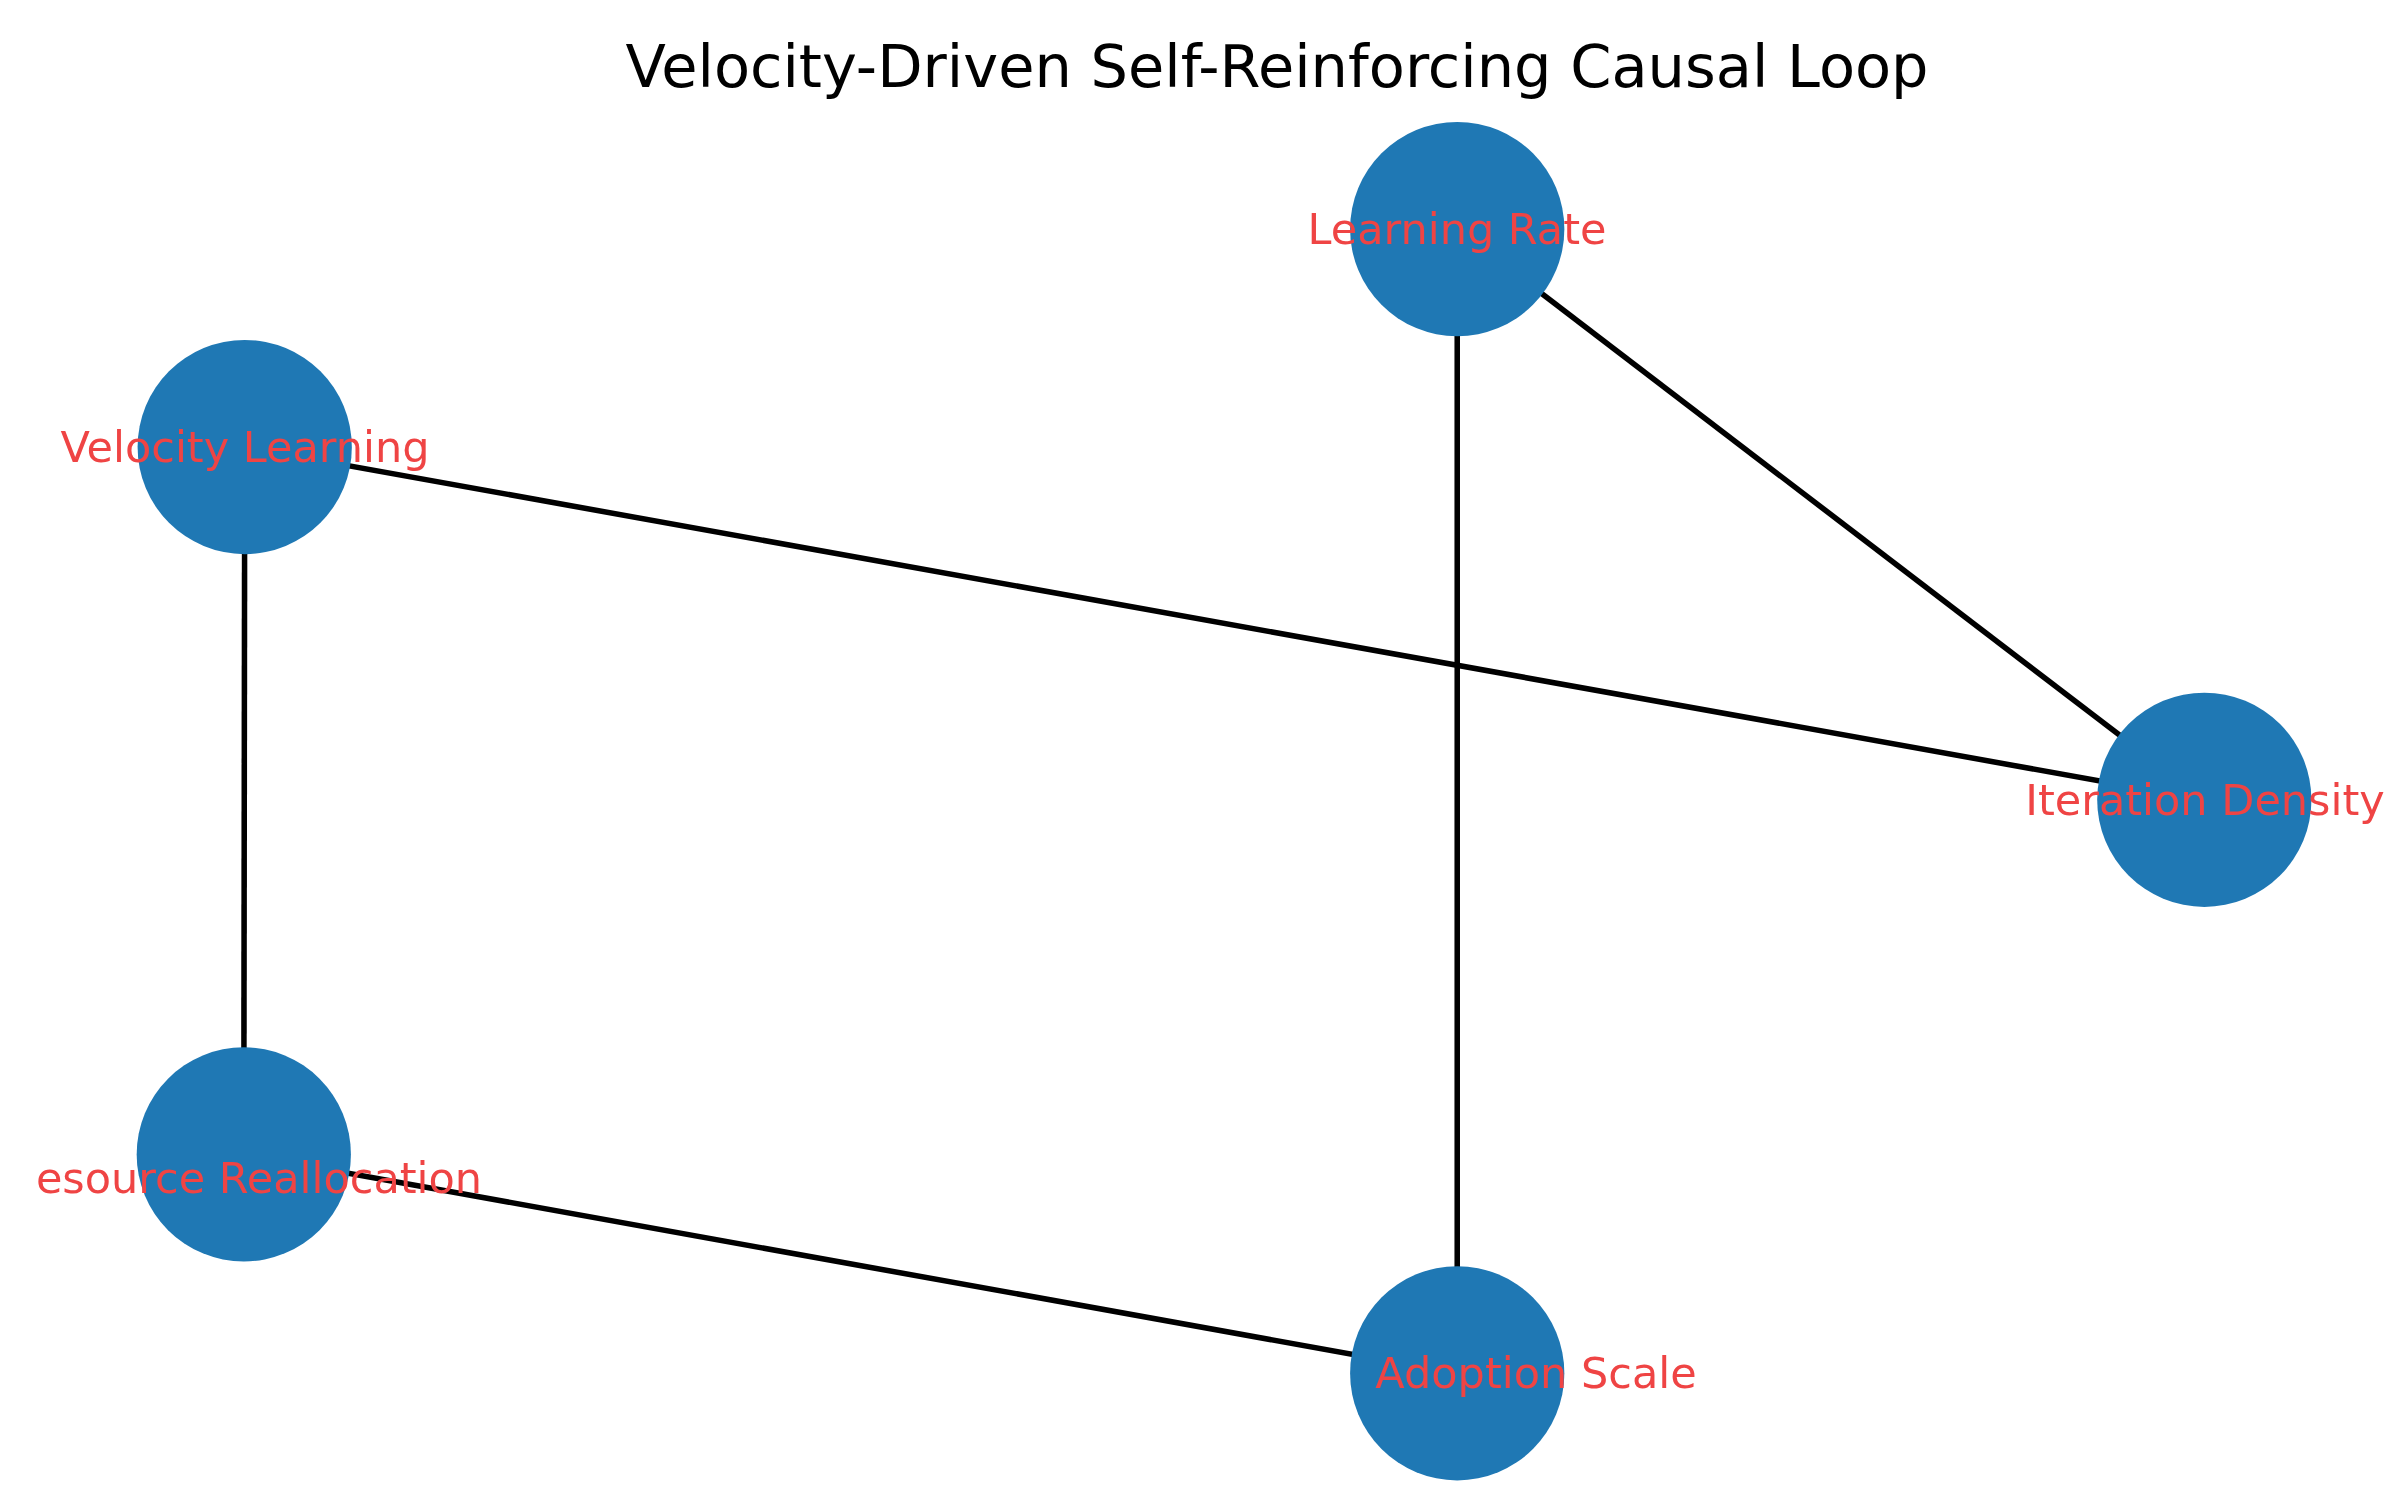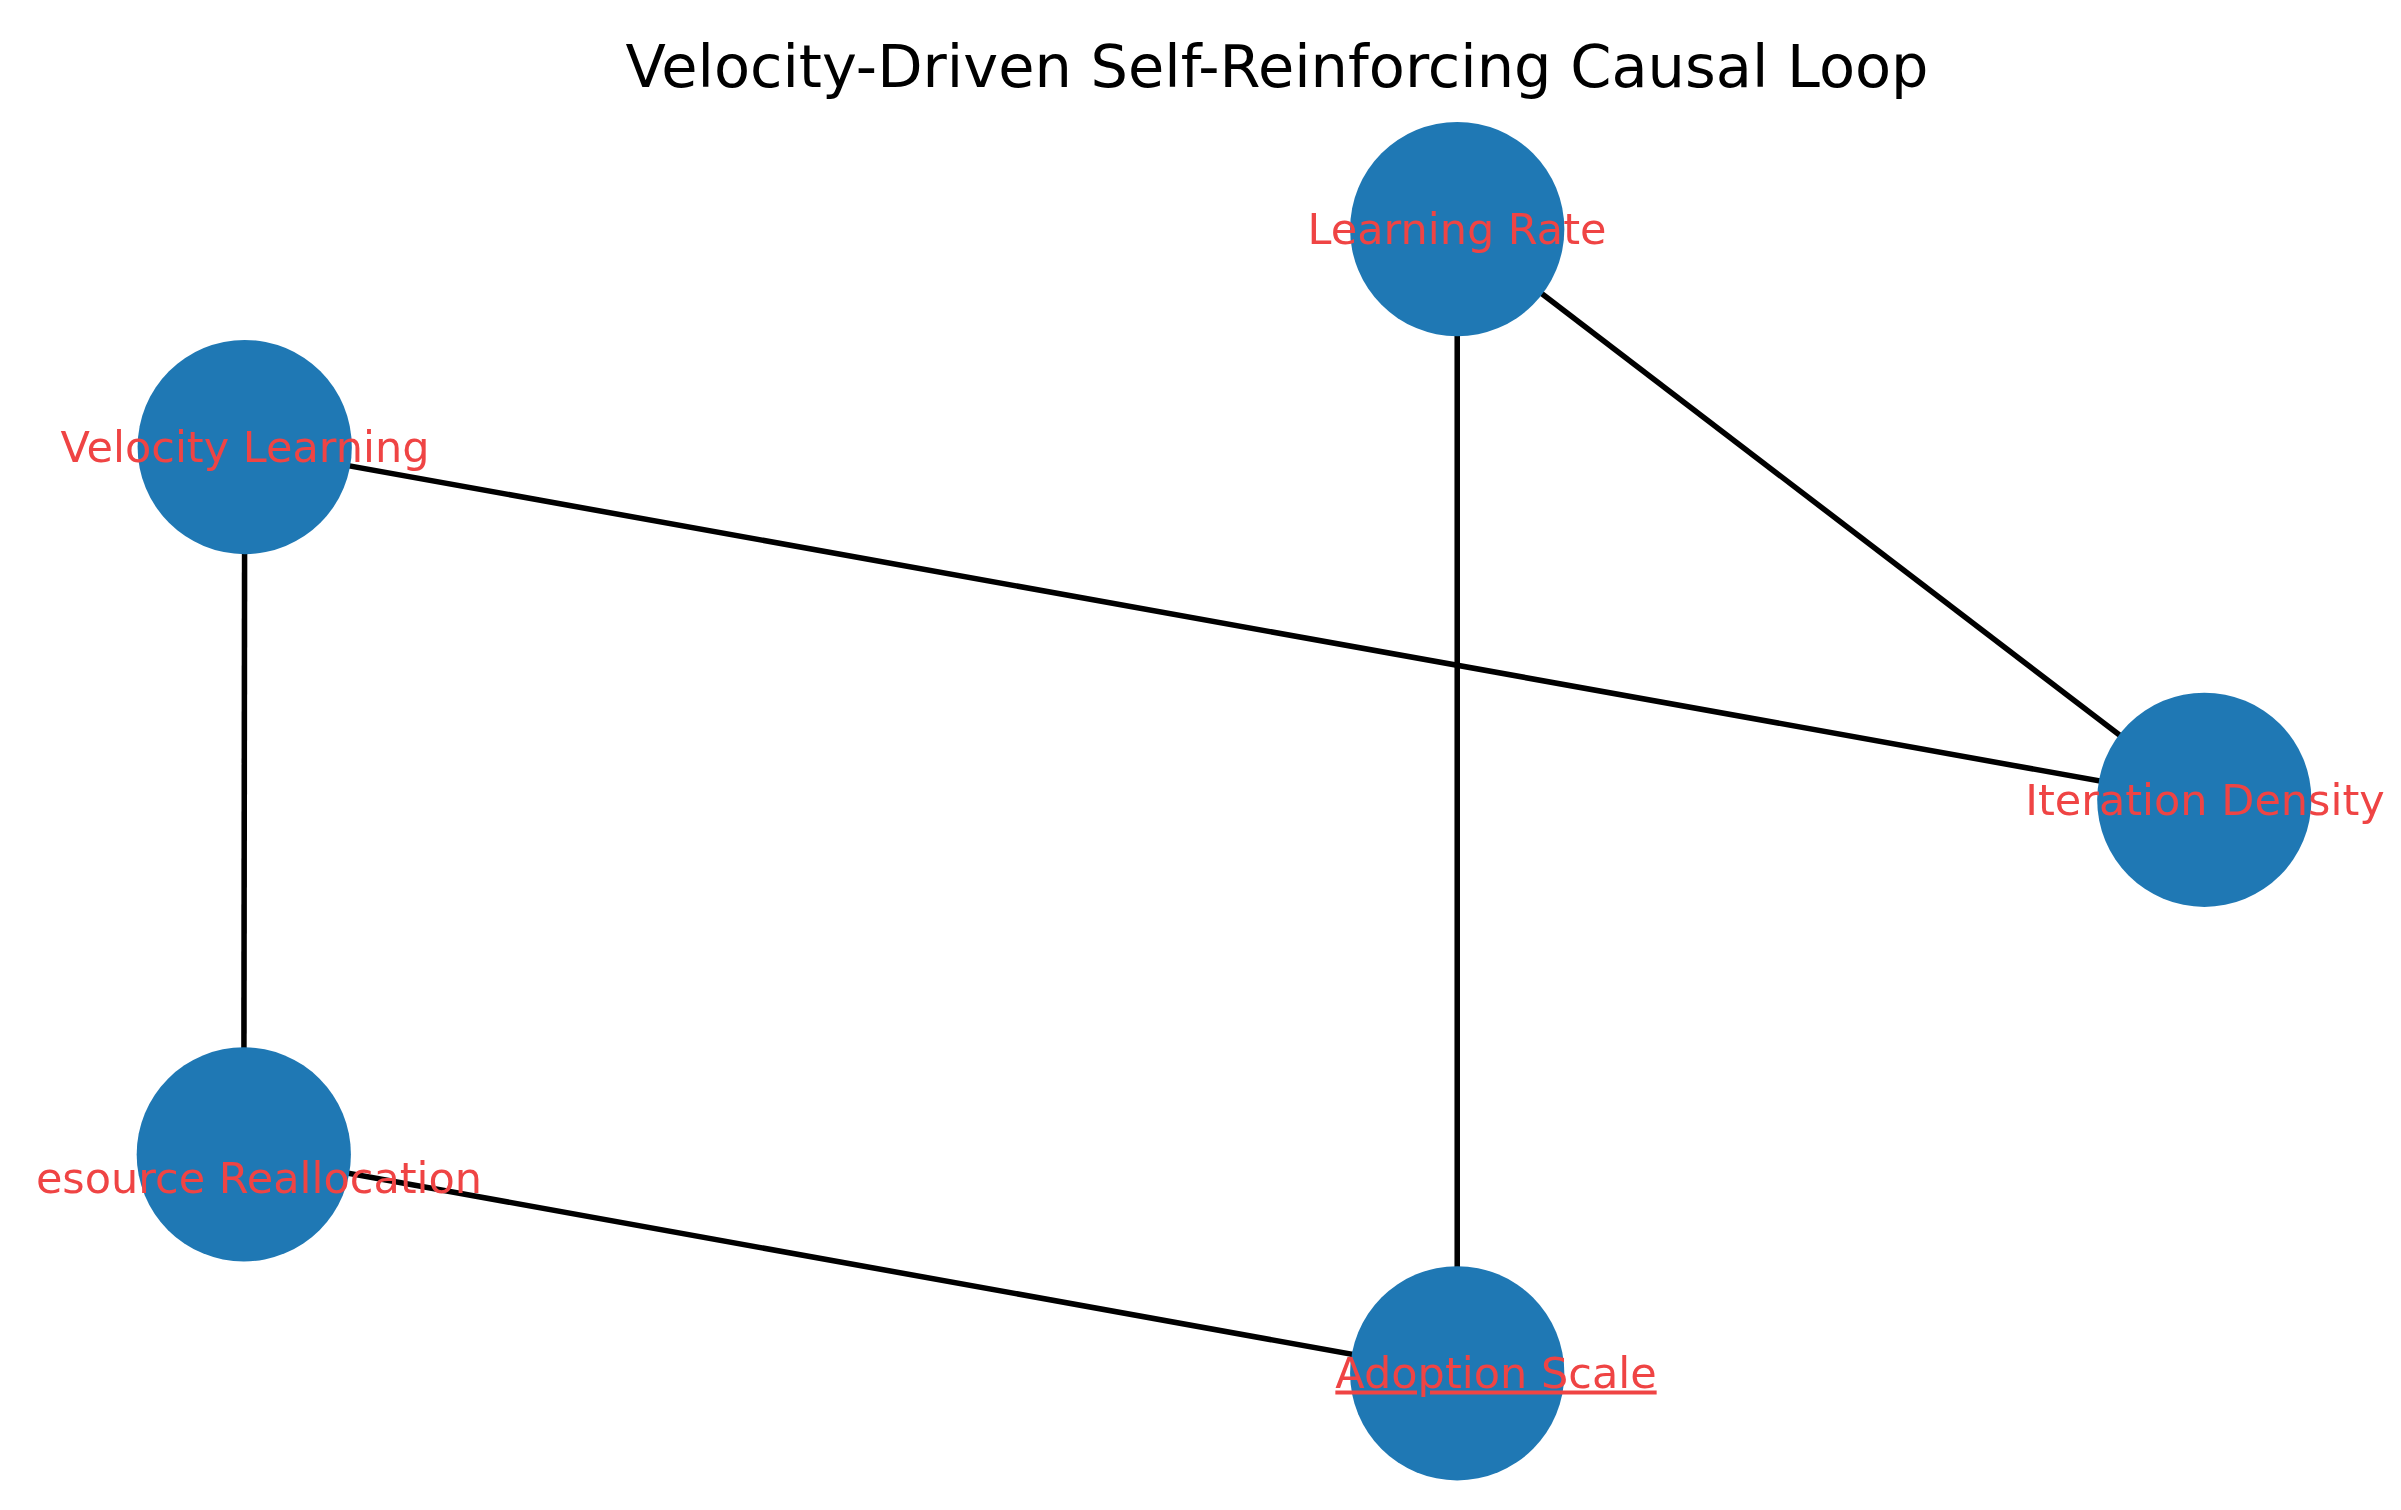--- a/index.html
+++ b/index.html
@@ -58,16 +58,16 @@
       <circle cx="2387" cy="866" r="116" fill="#1f78b4"></circle>
       <circle cx="264" cy="1250" r="116" fill="#1f78b4"></circle>
       <circle cx="1578" cy="1487" r="116" fill="#1f78b4"></circle>
     </svg>
   <div class="chart-title">Velocity-Driven Self-Reinforcing Causal Loop</div>
   <div id="labels">
       <div class="node-label" style="left: 1457px; top: 229px;">Learning Rate</div>
       <div class="node-label" style="left: 245px; top: 447px;">Velocity Learning</div>
       <div class="node-label" style="left: 2205px; top: 800px;">Iteration Density</div>
       <div class="node-label" style="left: 259px; top: 1178px;">esource Reallocation</div>
-      <div class="node-label" style="left: 1496px; top: 1373px; text-decoration: underline;">Adoption Scale</div>
+      <div class="node-label" style="left: 1536px; top: 1373px;">Adoption Scale</div>
     </div>
 </div>
 
 
 </body></html>

